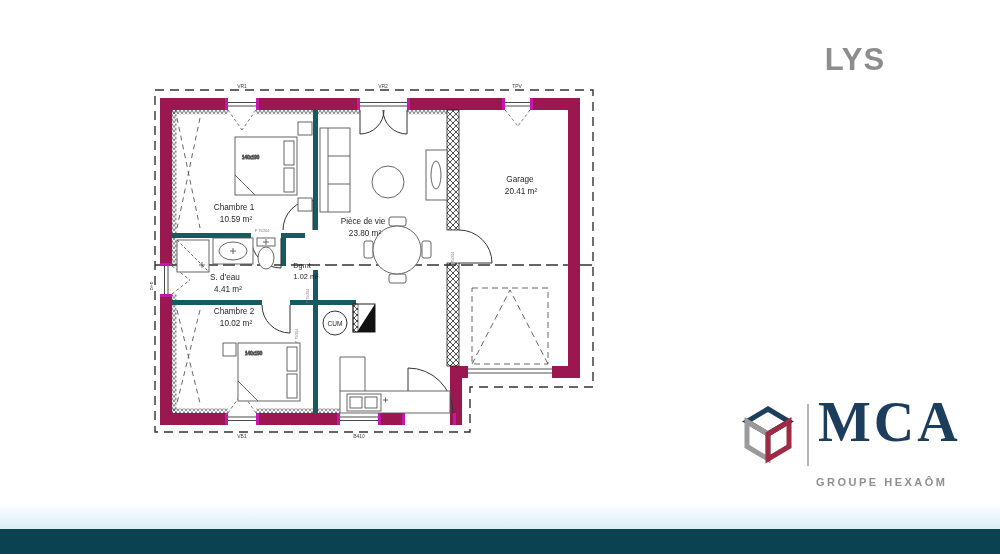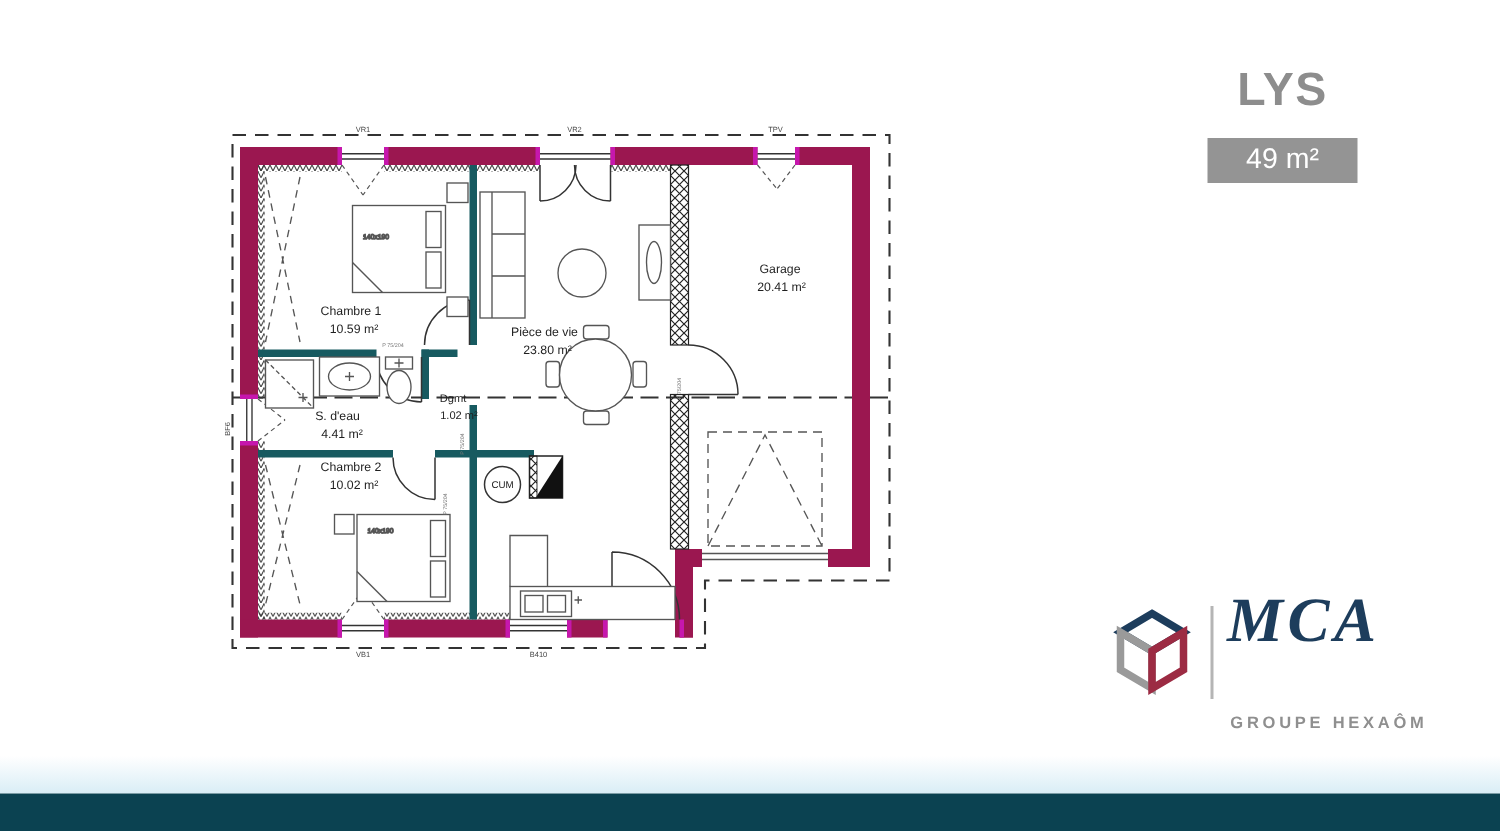--- a/index.html
+++ b/index.html
@@ -8,39 +8,38 @@
   
   #model-title{position:absolute;left:795px;top:42px;width:120px;text-align:center;
         font-size:31px;font-weight:bold;letter-spacing:1px;color:#8d8d8d;}
   #area-badge{position:absolute;left:805px;top:92px;width:100px;height:30px;line-height:30px;
         text-align:center;background:#949494;color:#ffffff;font-size:19px;}
   
   #plan{position:absolute;left:150px;top:78px;width:460px;height:366px;}
   
   #logo-cube{position:absolute;left:740px;top:400px;width:56px;height:68px;}
   #logo-divider{position:absolute;left:807px;top:404px;width:2px;height:62px;background:#b5b5b5;}
-  #logo-name{position:absolute;left:818px;top:390px;width:140px;text-align:left;
-        font-family:"Liberation Serif",serif;font-size:42px;font-weight:bold;
-        letter-spacing:3px;color:#1d3d5c;font-style:italic;}
+  #logo-name{position:absolute;left:818px;top:390px;width:140px;text-align:right;
+        font-family:"Liberation Serif",serif;font-size:56px;font-weight:bold;
+        letter-spacing:3px;color:#1d3d5c;}
   #logo-tagline{position:absolute;left:812px;top:448px;width:150px;text-align:center;
         font-family:"Liberation Serif",serif;font-size:13.5px;color:#6e6e6e;}
-  #logo-group{position:absolute;left:816px;top:476px;width:140px;text-align:center;
+  #logo-group{position:absolute;left:816px;top:476px;width:140px;text-align:left;
         font-size:11px;font-weight:bold;letter-spacing:2.5px;color:#8f8f8f;}
   
   #footer-fade{position:absolute;left:0;top:504px;width:1000px;height:25px;
         background:linear-gradient(180deg,rgba(217,237,246,0) 0%,#d9edf6 100%);}
   #footer-bar{position:absolute;left:0;top:529px;width:1000px;height:25px;background:#0b4251;}
 </style>
 </head>
 <body>
 
 <div id="page">
 
   <div id="model-title">LYS</div>
-  <div id="area-badge">49 m²</div>
 
   <svg id="plan" viewBox="0 0 460 366">
     <defs>
       <pattern id="zig" width="4" height="4.5" patternUnits="userSpaceOnUse">
         <path d="M0,4.5 L2,0.5 L4,4.5" stroke="#3a3a3a" stroke-width="0.7" fill="none"></path>
       </pattern>
       <pattern id="xh" width="6" height="6" patternUnits="userSpaceOnUse">
         <path d="M0,0 L6,6 M6,0 L0,6" stroke="#222" stroke-width="0.8" fill="none"></path>
       </pattern>
     </defs>

